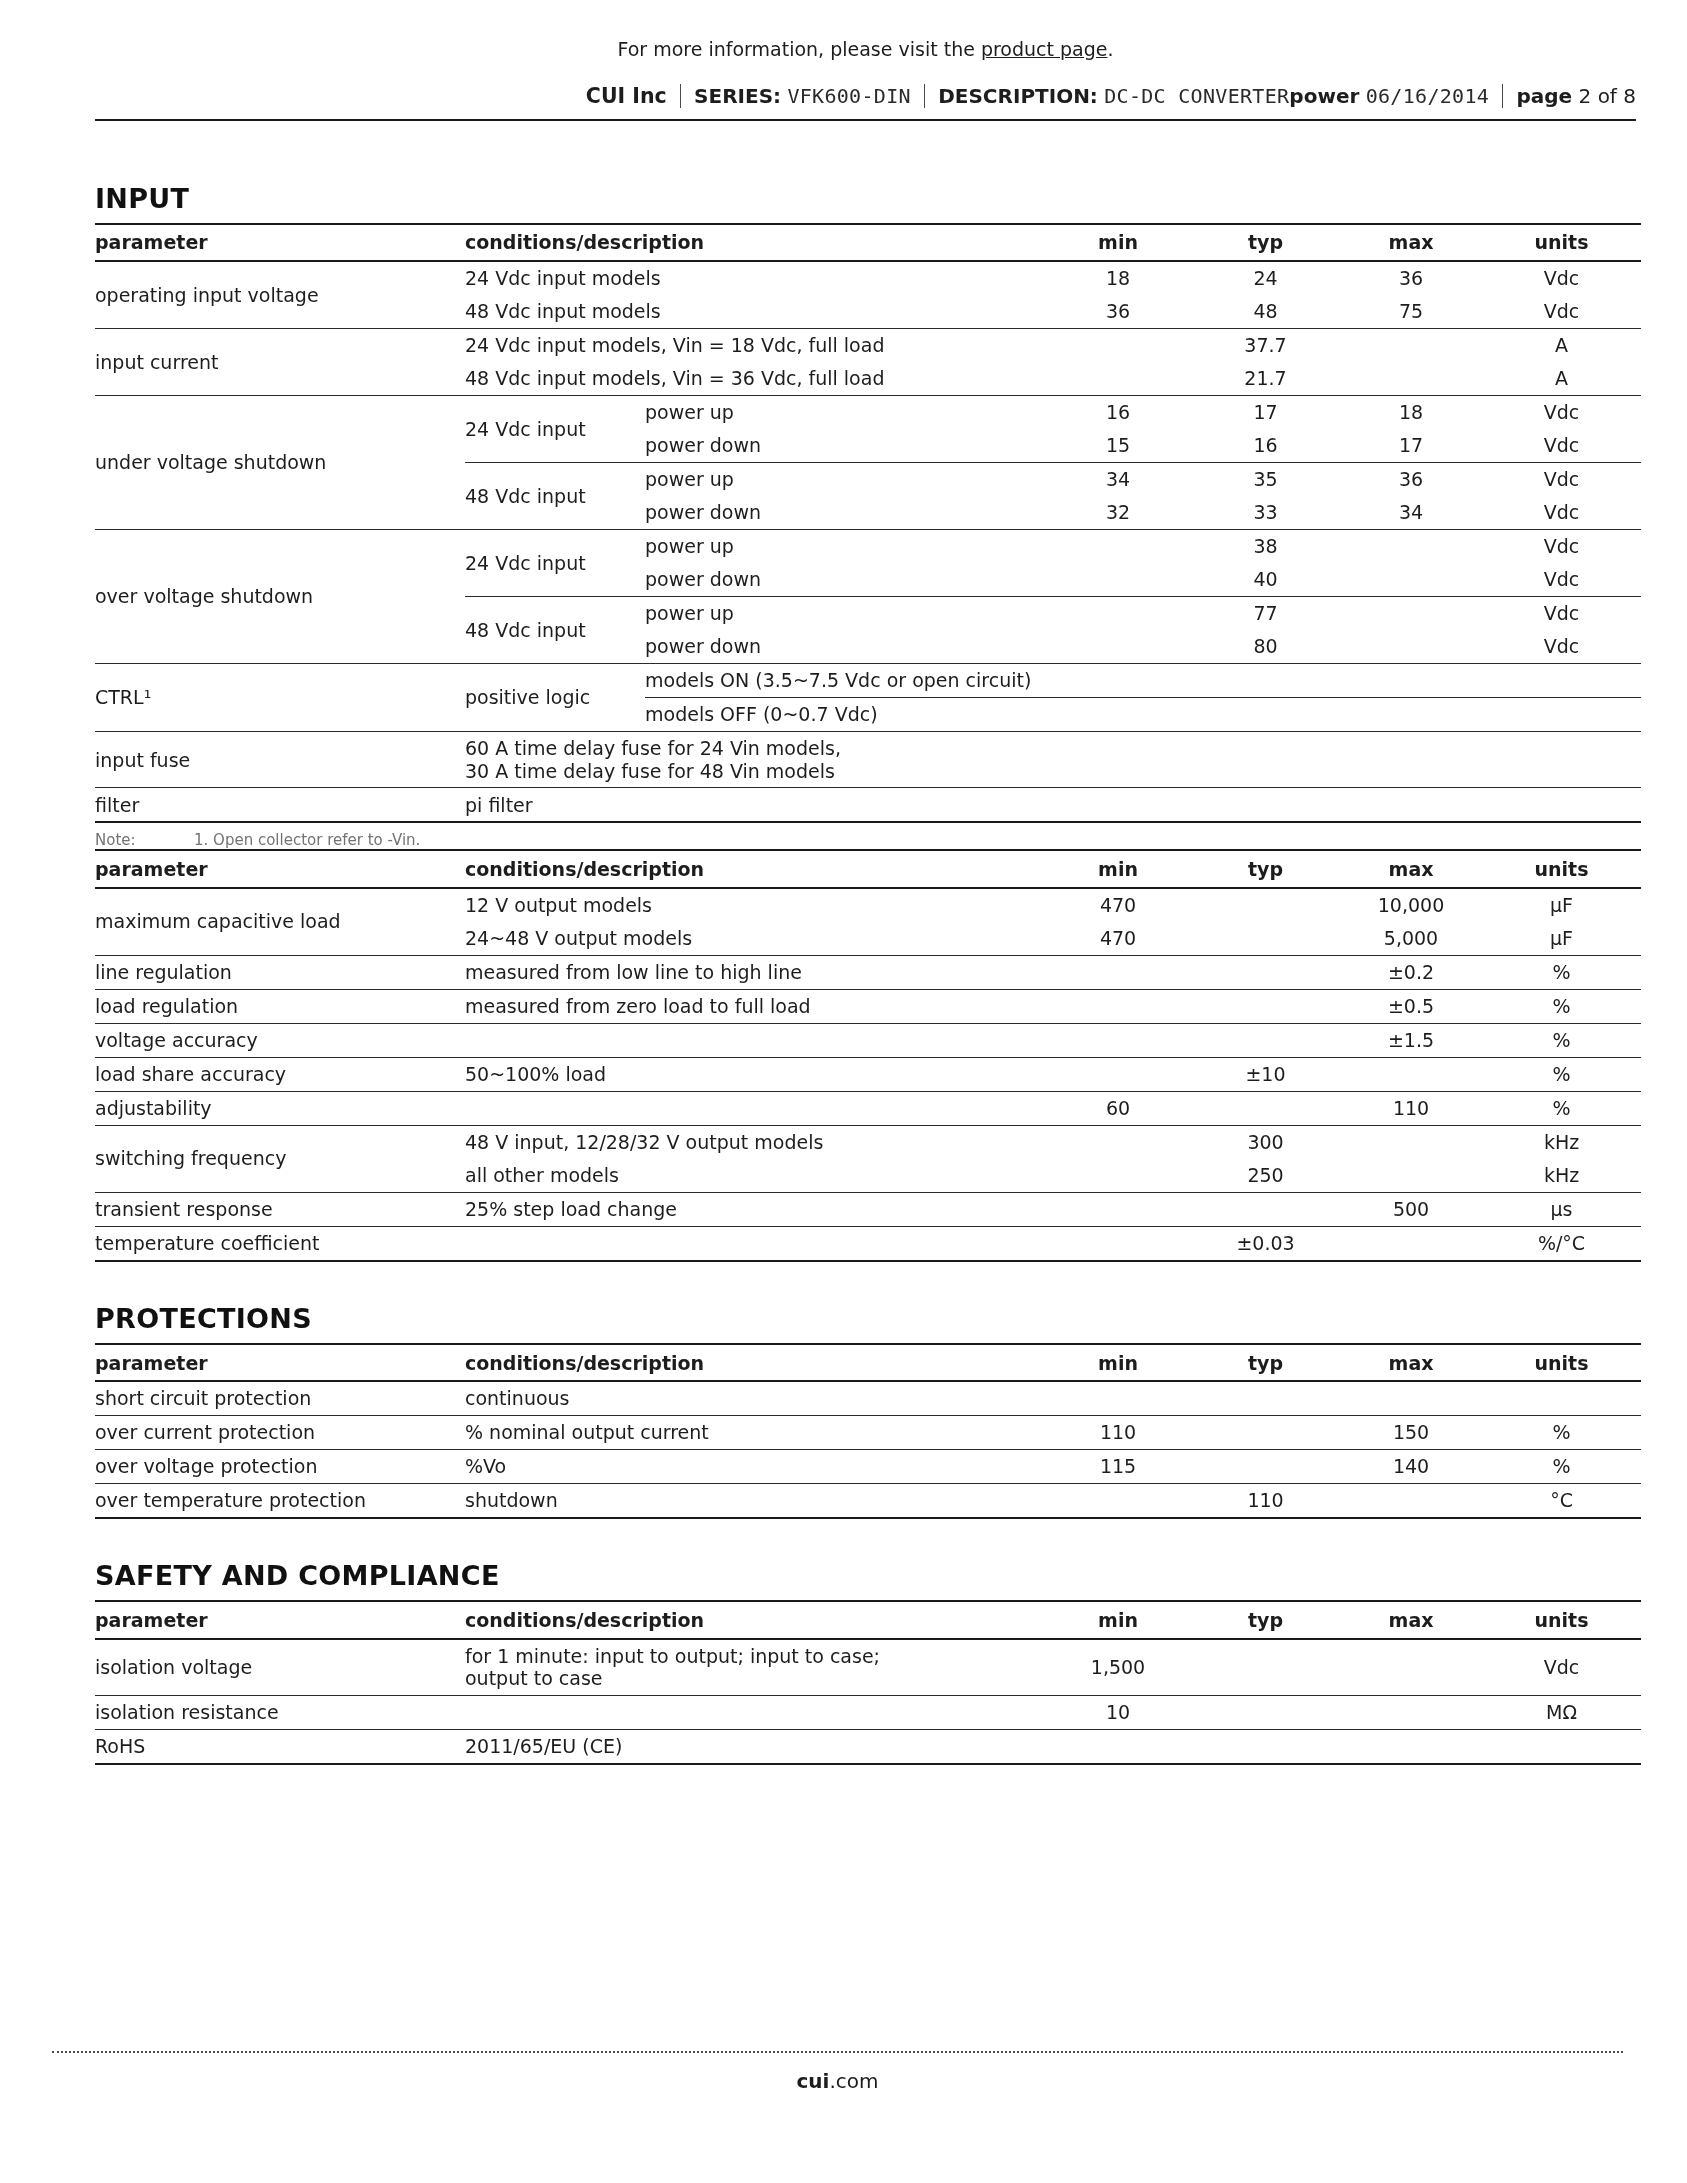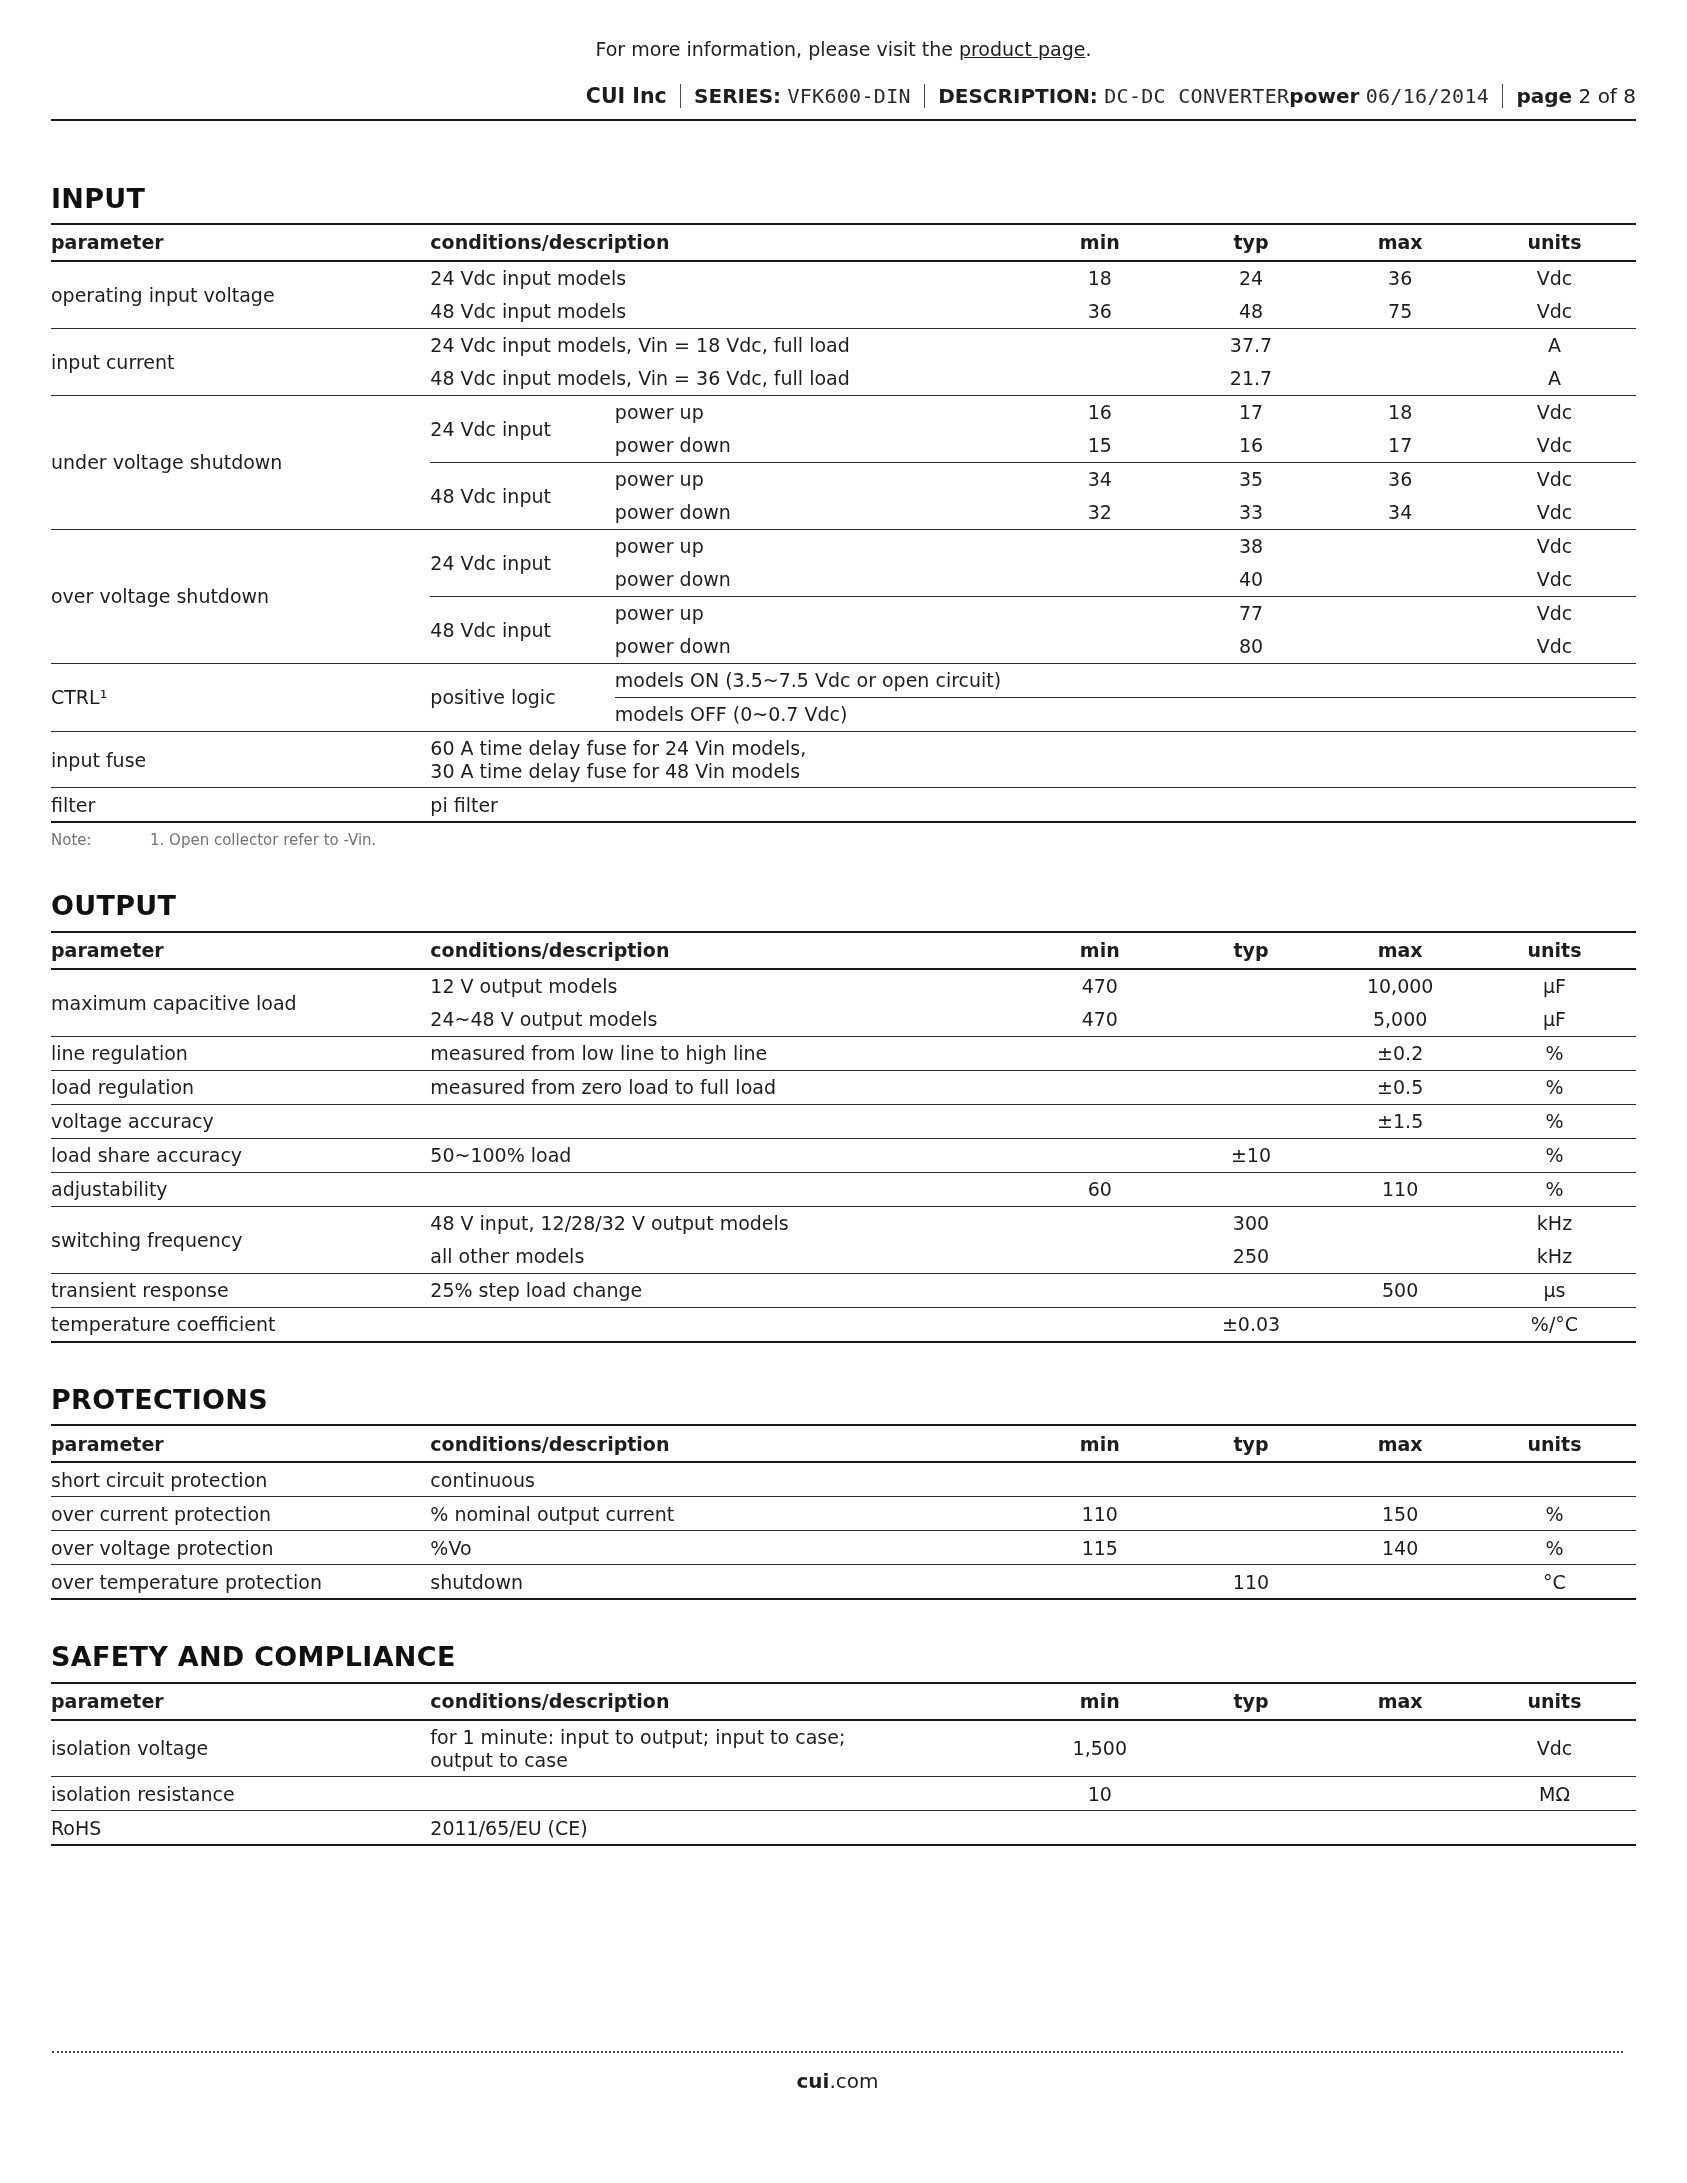--- a/index.html
+++ b/index.html
@@ -6,21 +6,21 @@
   html, body { margin: 0; padding: 0; }
   body {
     width: 1687px;
     height: 2183px;
     position: relative;
     background: #ffffff;
     color: #1d1d1f;
     font-family: "DejaVu Sans", "Liberation Sans", sans-serif;
     font-size: 19px;
   }
-  .content { padding: 0 51px; }
+  .content { padding: 0 51px; margin-left: 44px; }
 
   
   .top-note {
     margin-top: 38px;
     text-align: center;
     font-size: 19px;
   }
   .top-note .link { color: #1d1d1f; text-decoration: underline; cursor: pointer; }
 
   
@@ -265,21 +265,20 @@
           <td colspan="6">pi filter</td>
         </tr>
       </tbody>
     </table>
     <div class="note">
       <span class="note-label">Note:</span><span>1. Open collector refer to -Vin.</span>
     </div>
   </section>
 
   <section>
-    <h2 class="section-title">OUTPUT</h2>
     <table class="dtable">
       <colgroup>
           <col class="c-param">
           <col class="c-conda">
           <col class="c-condb">
           <col class="c-min">
           <col class="c-typ">
           <col class="c-max">
           <col class="c-units">
         </colgroup>

